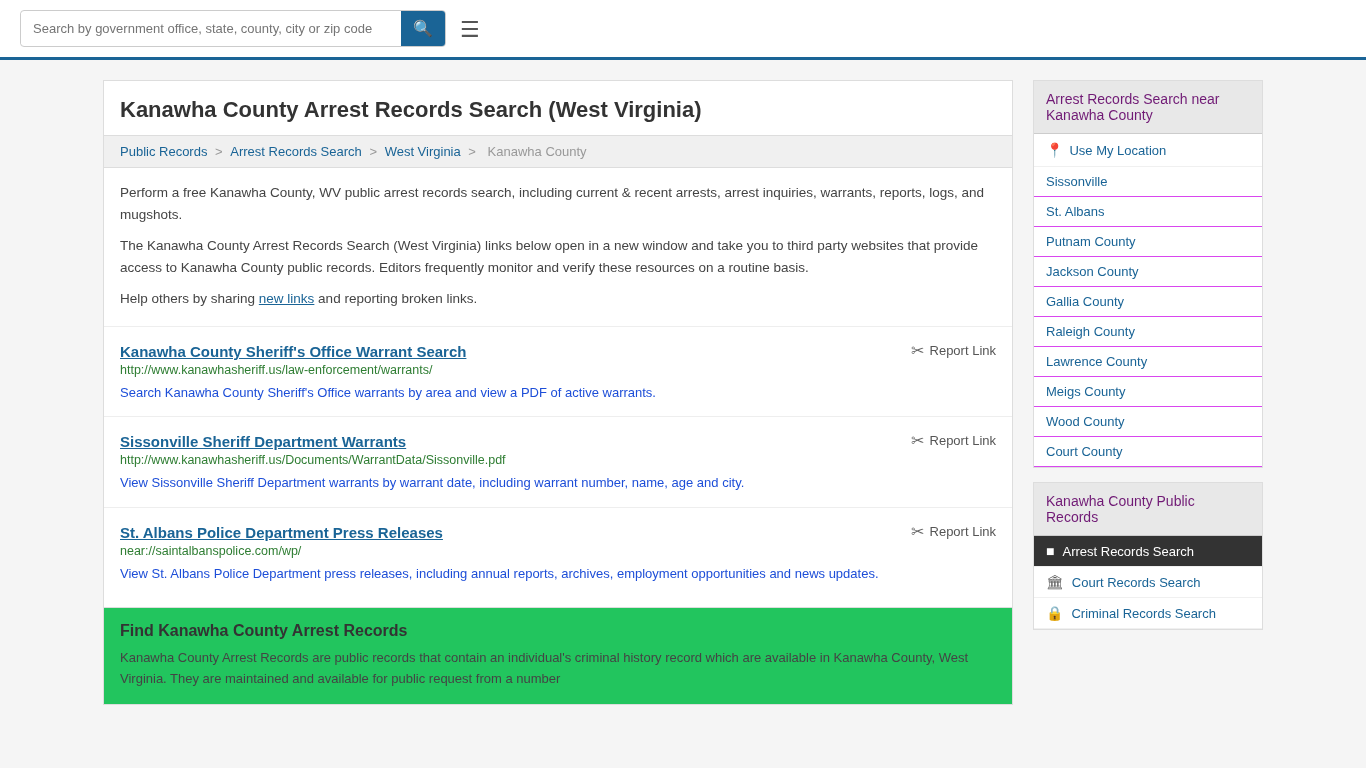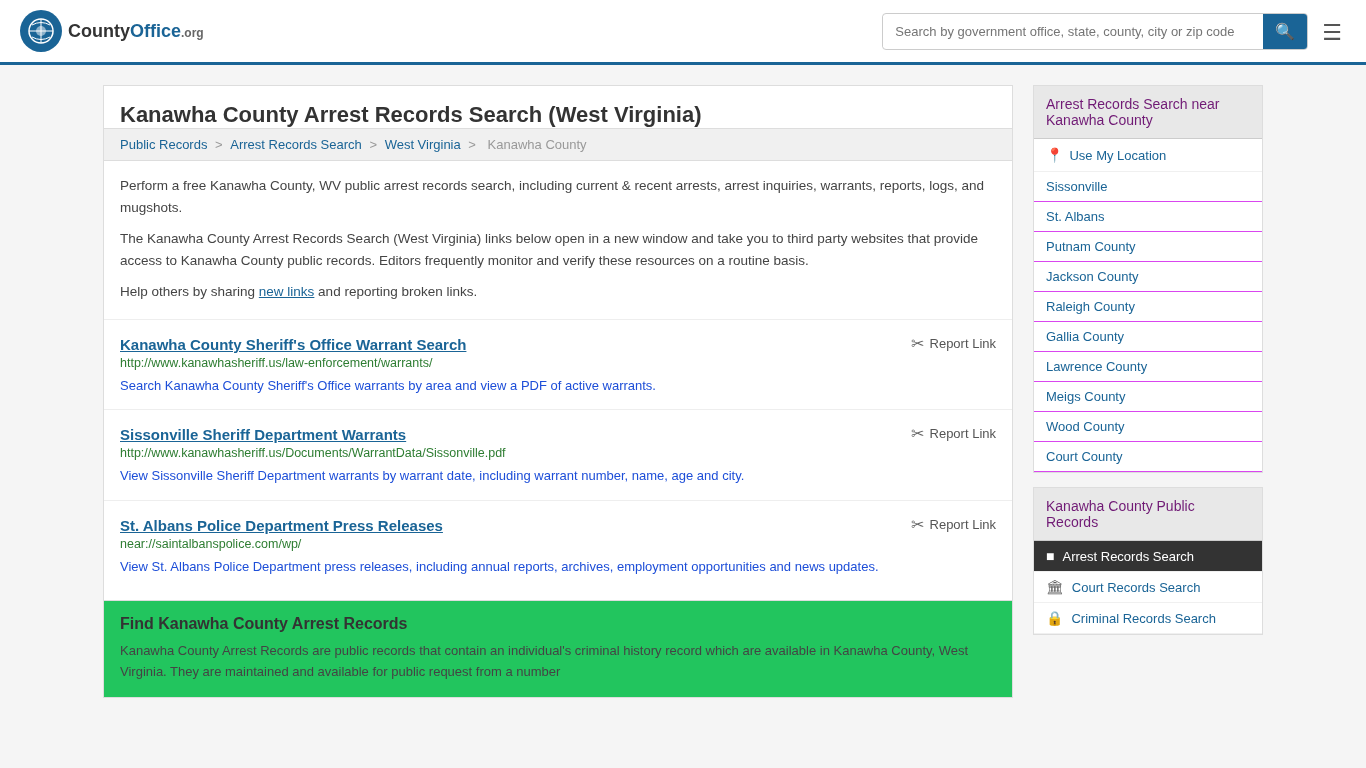--- a/index.html
+++ b/index.html
@@ -79,21 +79,21 @@
     
     .content {
       flex: 1;
       background: #fff;
       border: 1px solid #ddd;
     }
     .page-title {
       font-size: 22px;
       font-weight: bold;
       color: #333;
-      padding: 16px 16px 0;
+      padding: 16px 16px 12px;
       background: #fff;
     }
     .breadcrumb {
       background: #f0f0f0;
       padding: 8px 16px;
       font-size: 13px;
       color: #555;
       border-top: 1px solid #ddd;
       border-bottom: 1px solid #ddd;
     }
@@ -249,35 +249,20 @@
     }
     .rec-icon {
       font-size: 14px;
       color: #555;
     }
   </style>
 </head>
 <body>
 
 <header class="header">
-  <div class="logo-area">
-    <div class="logo-circle">
-      <svg width="26" height="26" viewBox="0 0 26 26" fill="none">
-        <circle cx="13" cy="13" r="12" stroke="white" stroke-width="1.5" fill="none"></circle>
-        <circle cx="13" cy="13" r="5" fill="white" opacity="0.5"></circle>
-        <line x1="13" y1="1" x2="13" y2="25" stroke="white" stroke-width="1"></line>
-        <line x1="1" y1="13" x2="25" y2="13" stroke="white" stroke-width="1"></line>
-        <path d="M4 7 Q13 2 22 7" stroke="white" stroke-width="1" fill="none"></path>
-        <path d="M4 19 Q13 24 22 19" stroke="white" stroke-width="1" fill="none"></path>
-      </svg>
-    </div>
-    <div>
-      <span style="font-size:18px;font-weight:bold;color:#333;">County<span style="color:#1a6496;">Office</span><span style="font-size:12px;color:#666;">.org</span></span>
-    </div>
-  </div>
   <div class="header-right">
     <div class="search-bar">
       <input type="text" placeholder="Search by government office, state, county, city or zip code" style="">
       <button>🔍</button>
     </div>
     <button class="hamburger">☰</button>
   </div>
 </header>
 
 <div class="main-container">
@@ -358,24 +343,24 @@
         <li>
             <a href="#">St. Albans</a>
           </li>
         <li>
             <a href="#">Putnam County</a>
           </li>
         <li>
             <a href="#">Jackson County</a>
           </li>
         <li>
+            <a href="#">Gallia County</a>
+          </li>
+        <li>
             <a href="#">Raleigh County</a>
-          </li>
-        <li>
-            <a href="#">Gallia County</a>
           </li>
         <li>
             <a href="#">Lawrence County</a>
           </li>
         <li>
             <a href="#">Meigs County</a>
           </li>
         <li>
             <a href="#">Wood County</a>
           </li>

